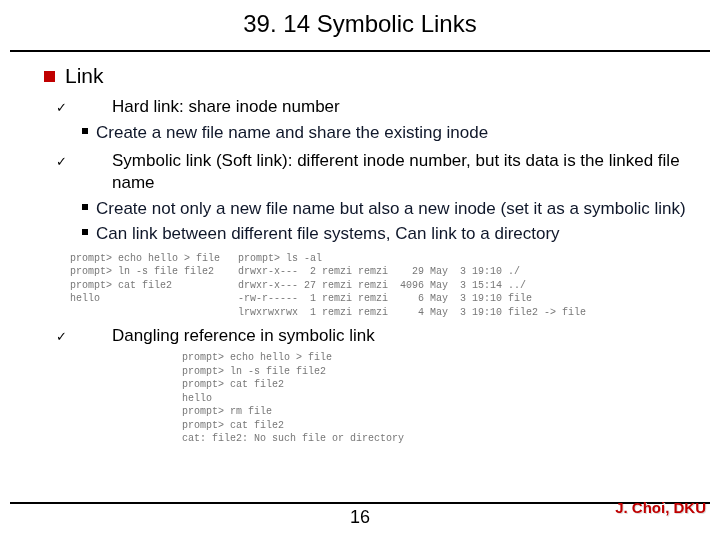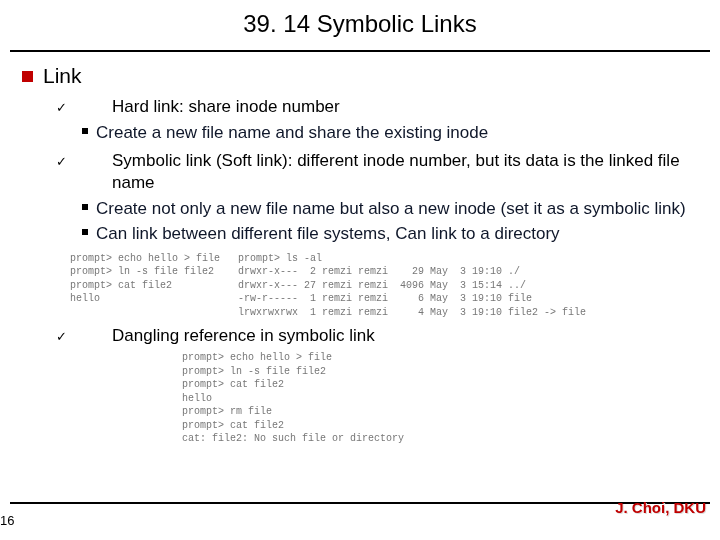--- a/index.html
+++ b/index.html
@@ -16,21 +16,21 @@
     font-size: 24px;
     padding: 10px 0 12px;
     color: #000;
   }
   .title-rule {
     border: none;
     border-top: 2px solid #000;
     margin: 0 10px 12px;
   }
   .content { padding: 0 22px; }
-  .l1 { display: flex; align-items: flex-start; margin-bottom: 8px; }
+  .l1 { display: flex; align-items: flex-start; margin-bottom: 8px; margin-left: 22px; }
   .l1 .bullet {
     width: 11px; height: 11px; background: #c00000;
     margin-right: 10px; margin-top: 7px; flex: none;
   }
   .l1 .txt { font-size: 21px; color: #000; }
   .l2 { display: flex; align-items: flex-start; margin: 6px 0 4px 34px; }
   .l2 .check { width: 14px; flex: none; color: #000; font-size: 13px; margin-top: 4px; }
   .l2 .txt { font-size: 17px; color: #000; line-height: 1.3; margin-left: 42px; }
   .l3 { display: flex; align-items: flex-start; margin: 3px 0 3px 60px; }
   .l3 .sq {
@@ -46,21 +46,21 @@
     font-size: 10px; color: #777; white-space: pre;
     line-height: 1.35;
   }
   .code-center { margin: 4px 0 0 160px; }
   .footer-rule {
     position: absolute; left: 10px; right: 10px; bottom: 36px;
     border: none; border-top: 2px solid #000;
   }
   .page-num {
     position: absolute; bottom: 12px; left: 0; right: 0;
-    font-size: 13px;
+    text-align: center; font-size: 18px;
   }
   .author {
     position: absolute; right: 14px; bottom: 24px;
     font-size: 15px; font-weight: bold; color: #c00000;
     text-shadow: 1px 1px 0 #ddd;
     text-align: right;
   }
 </style>
 </head>
 <body>

